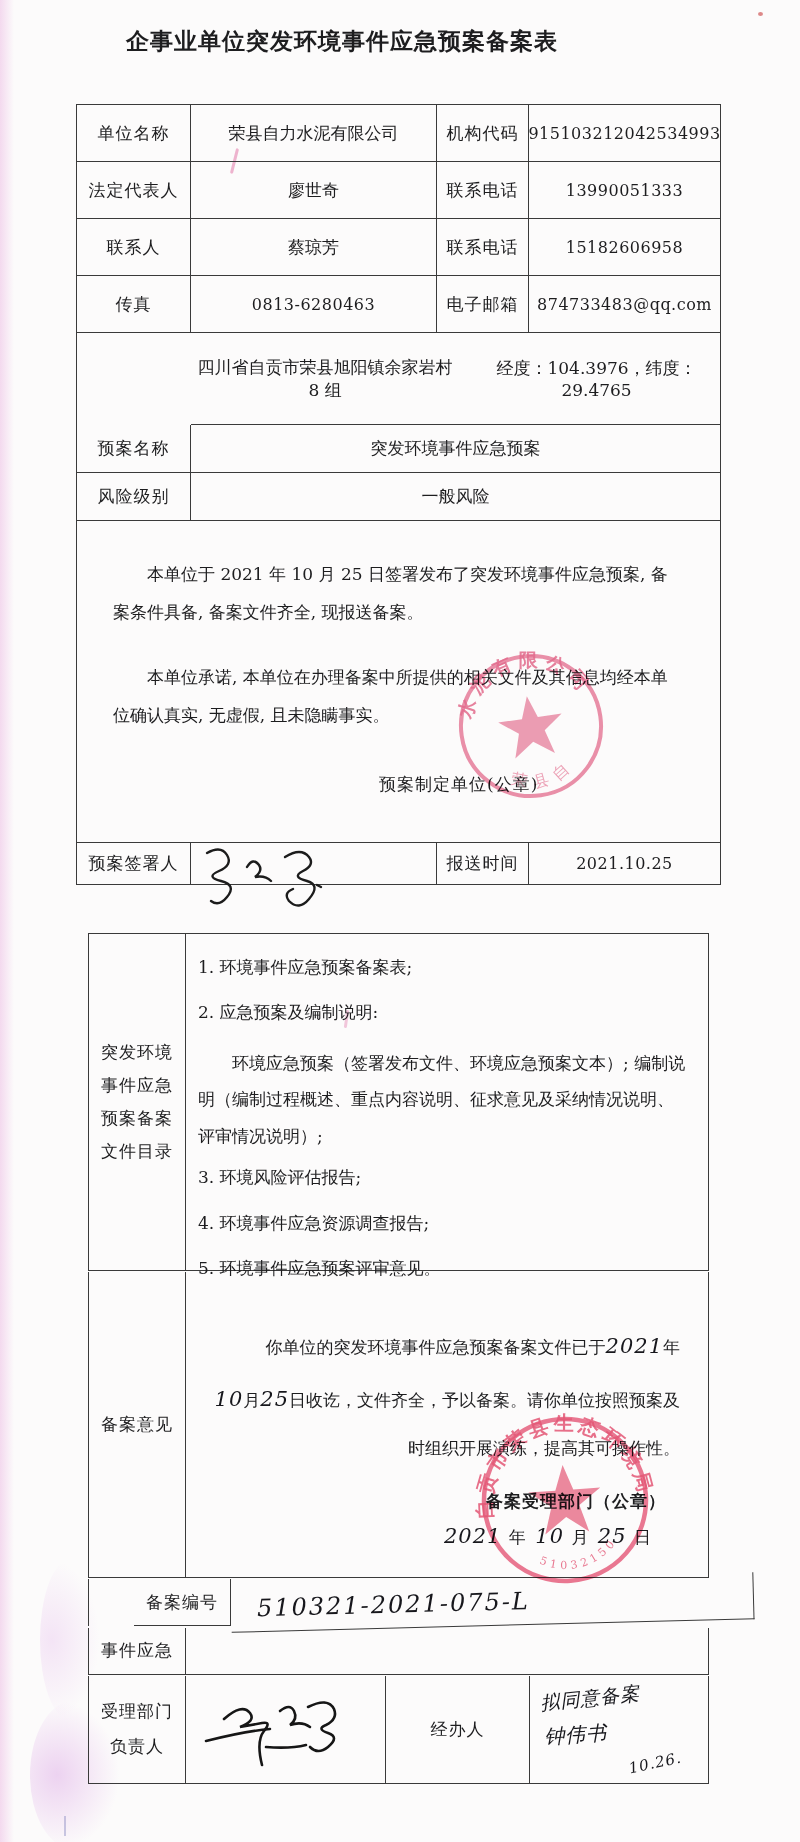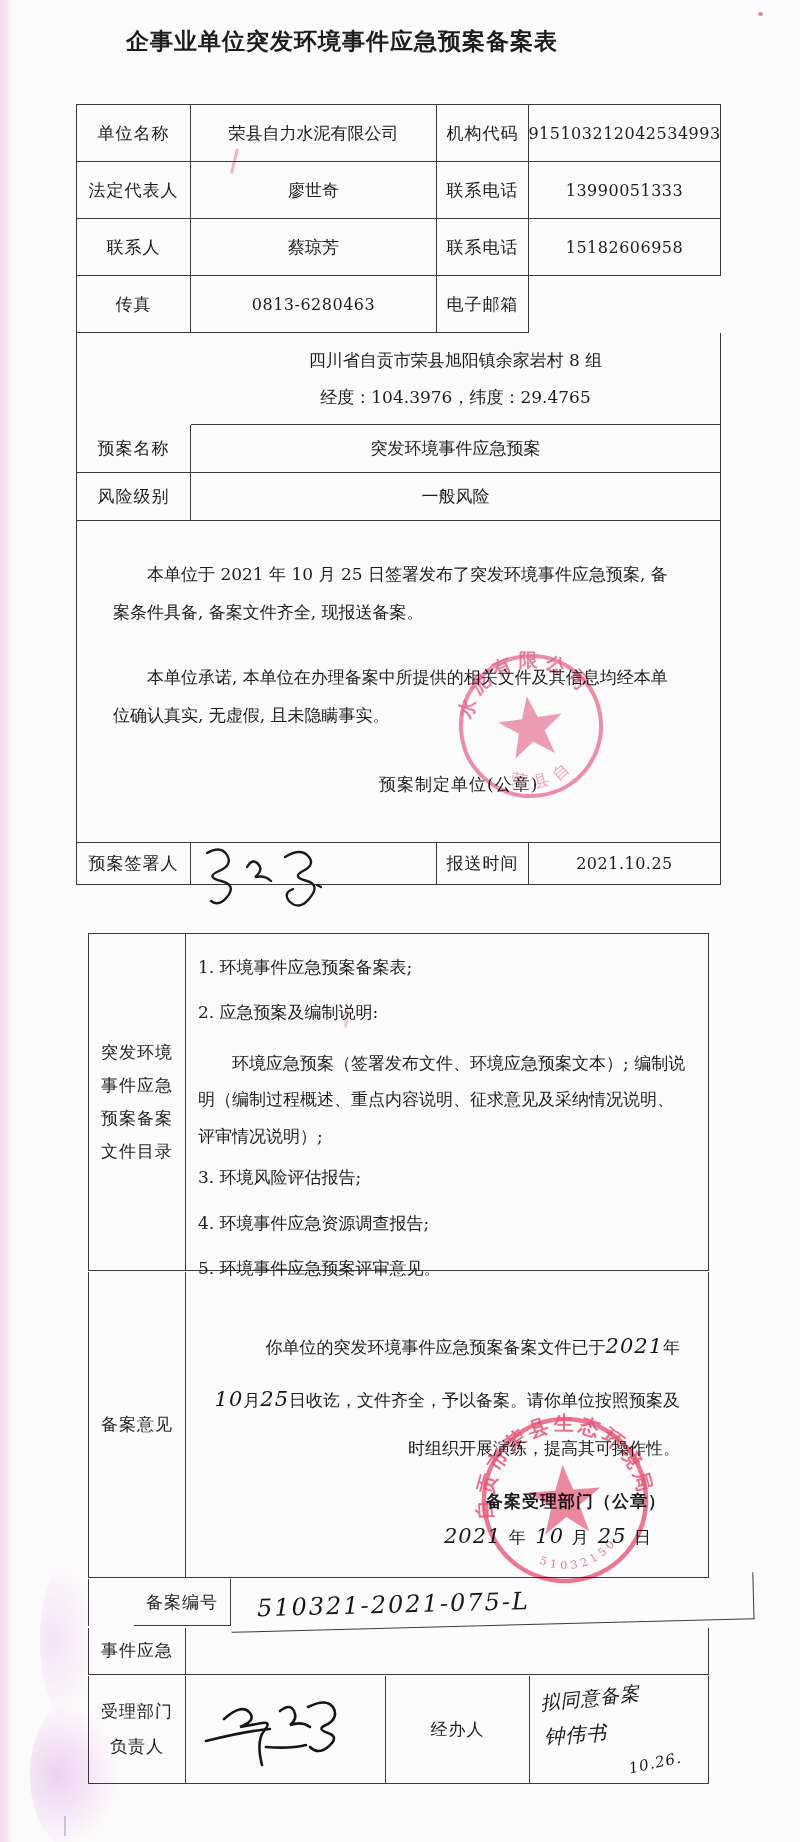--- a/index.html
+++ b/index.html
@@ -35,21 +35,21 @@
   .cell.lbl{letter-spacing:1px;}
   .cell.num{font-size:16px;letter-spacing:.5px;}
   .cell.left{justify-content:flex-start;text-align:left;}
 
   
   #table1{left:76px;top:68px;width:644px;display:grid;
     grid-template-columns:114px 246px 92px 192px;
     grid-template-rows:57px 57px 57px 57px 92px 48px 48px 322px 42px;margin-top:36px;}
   .span3{grid-column:2/5;}
   .span4{grid-column:1/5;}
-  .addr-cell{flex-direction:column;justify-content:center;gap:14px;}
+  .addr-cell{flex-direction:row;justify-content:center;gap:14px;}
 
   .decl{display:block;padding:34px 36px 0 36px;text-align:left;font-size:17px;}
   .decl p{margin:0 0 26px 0;text-indent:2em;line-height:2.25;}
   .seal-caption{position:absolute;font-size:17px;letter-spacing:1px;white-space:nowrap;}
   .seal-caption.c1{left:302px;top:252px;}
 
   
   .sig-svg{position:absolute;left:8px;top:-4px;overflow:visible;}
 
   
@@ -109,20 +109,21 @@
   <div class="cell num">13990051333</div>
 
   <div class="cell lbl">联系人</div>
   <div class="cell">蔡琼芳</div>
   <div class="cell lbl">联系电话</div>
   <div class="cell num">15182606958</div>
 
   <div class="cell lbl">传真</div>
   <div class="cell num">0813-6280463</div>
   <div class="cell lbl">电子邮箱</div>
+  <div class="cell num">874733483@qq.com</div>
 
   <div class="cell span3 addr-cell">
     <span>四川省自贡市荣县旭阳镇余家岩村 8 组</span>
     <span>经度：104.3976，纬度：29.4765</span>
   </div>
 
   <div class="cell lbl">预案名称</div>
   <div class="cell span3">突发环境事件应急预案</div>
 
   <div class="cell lbl">风险级别</div>

